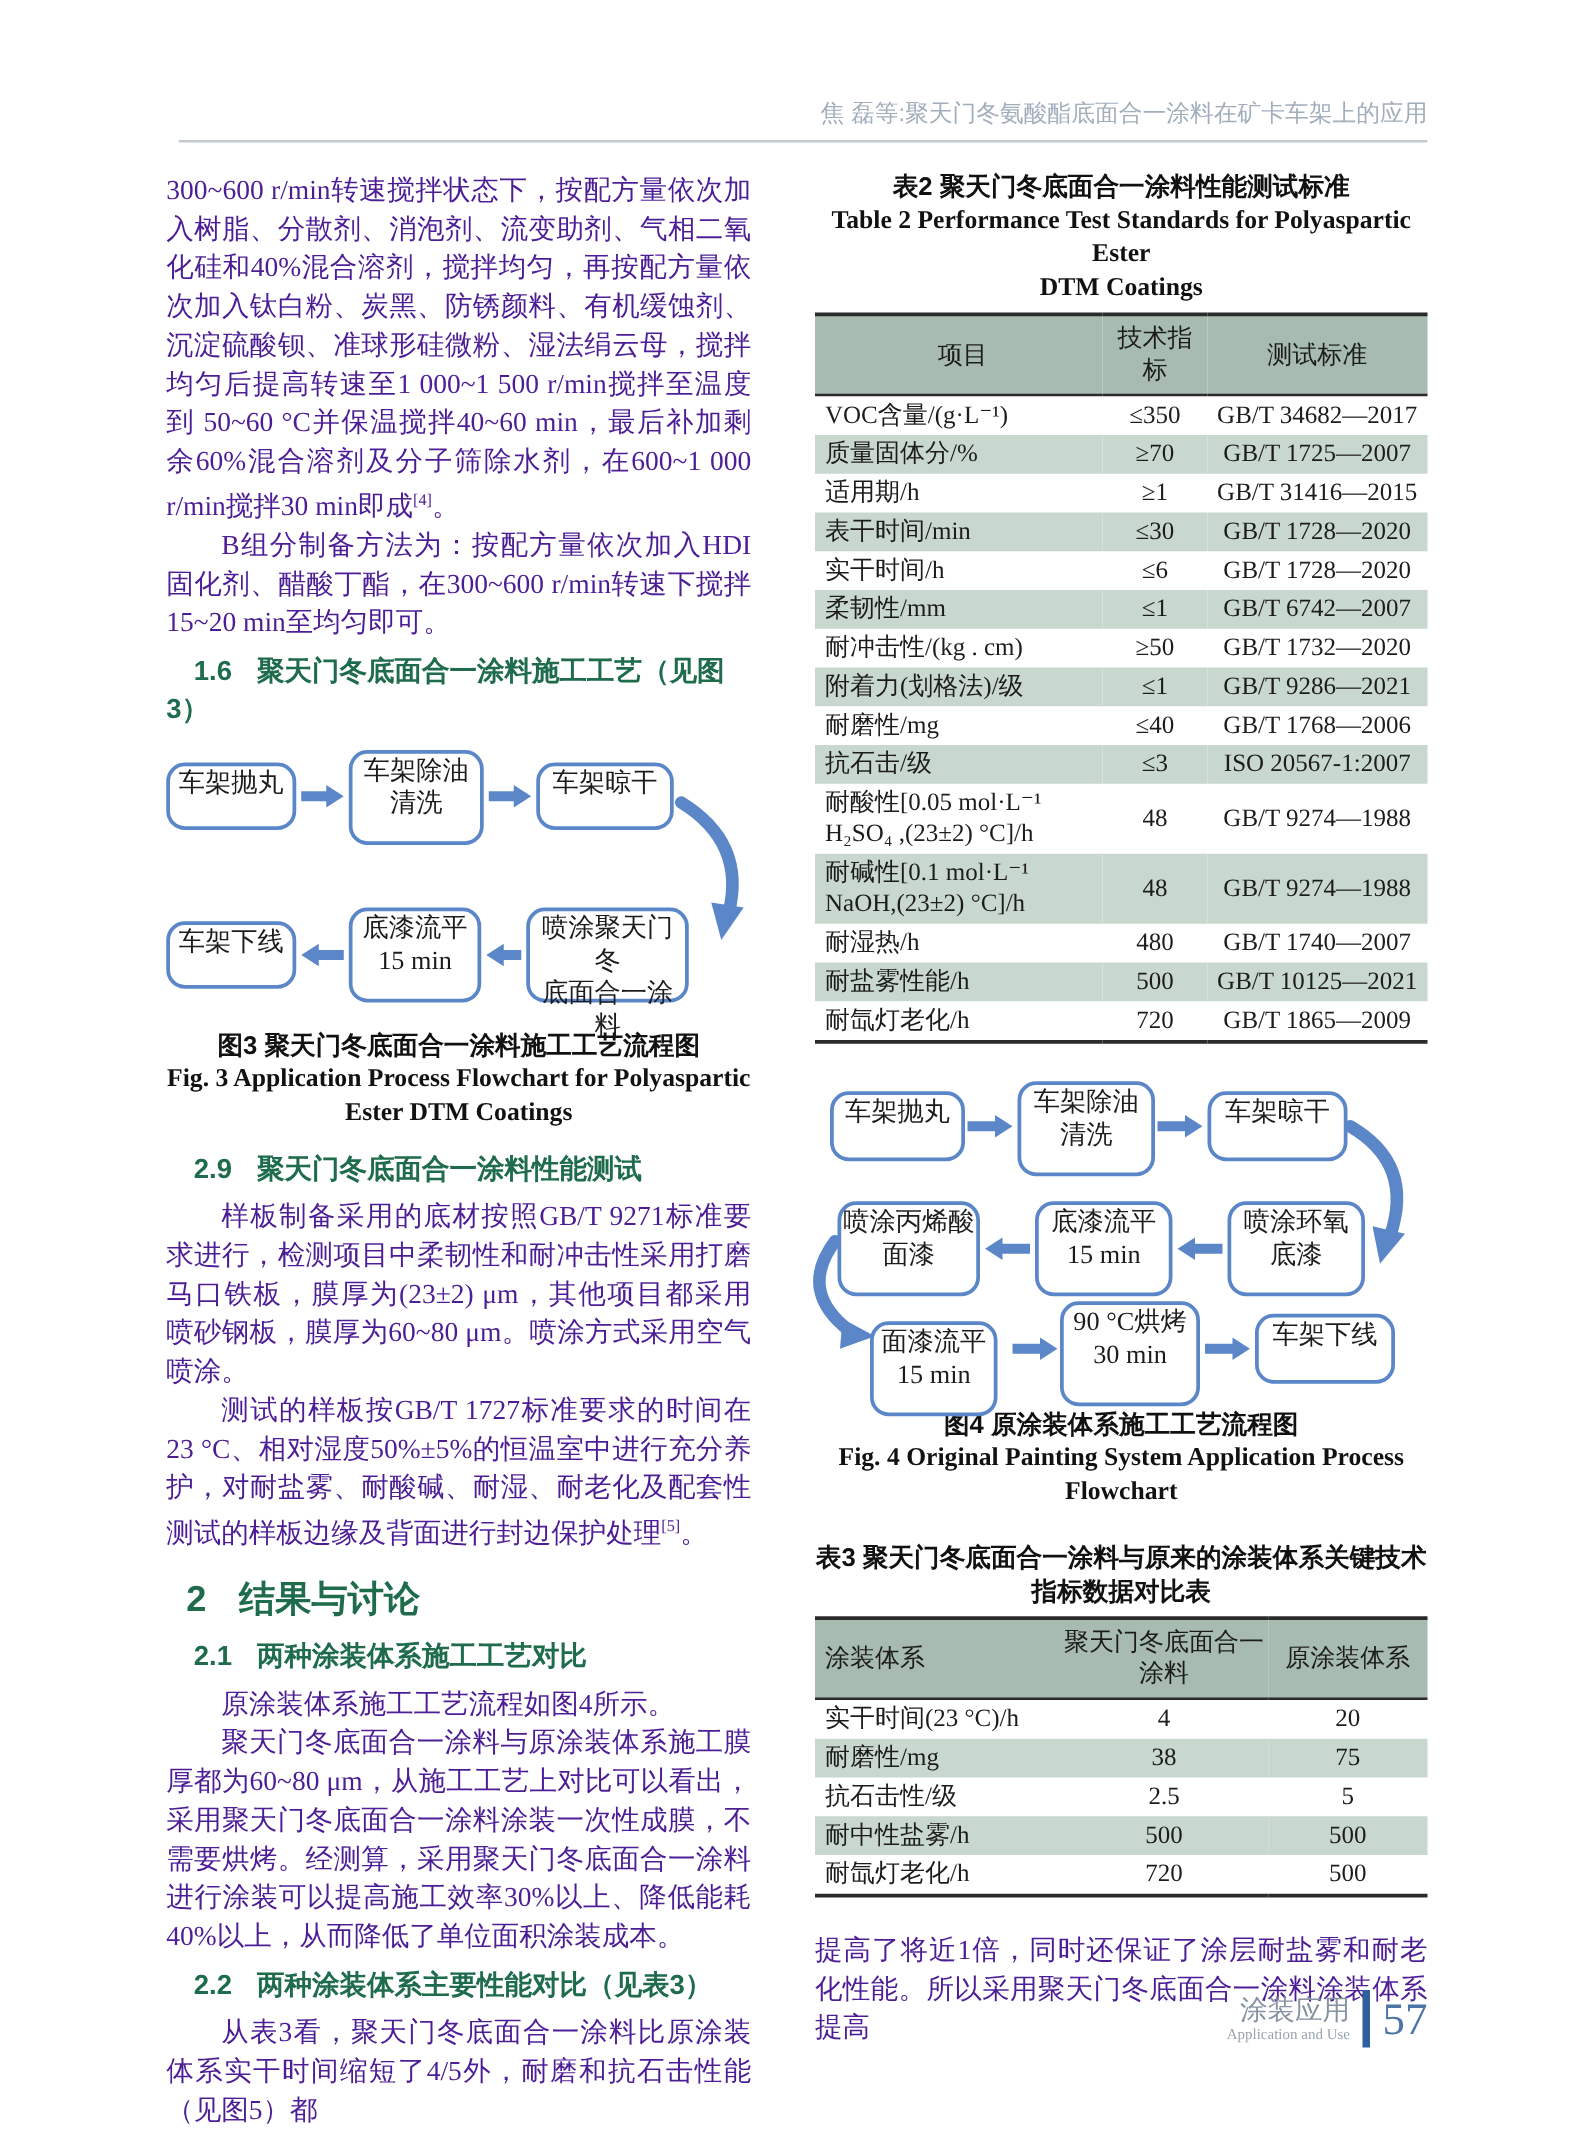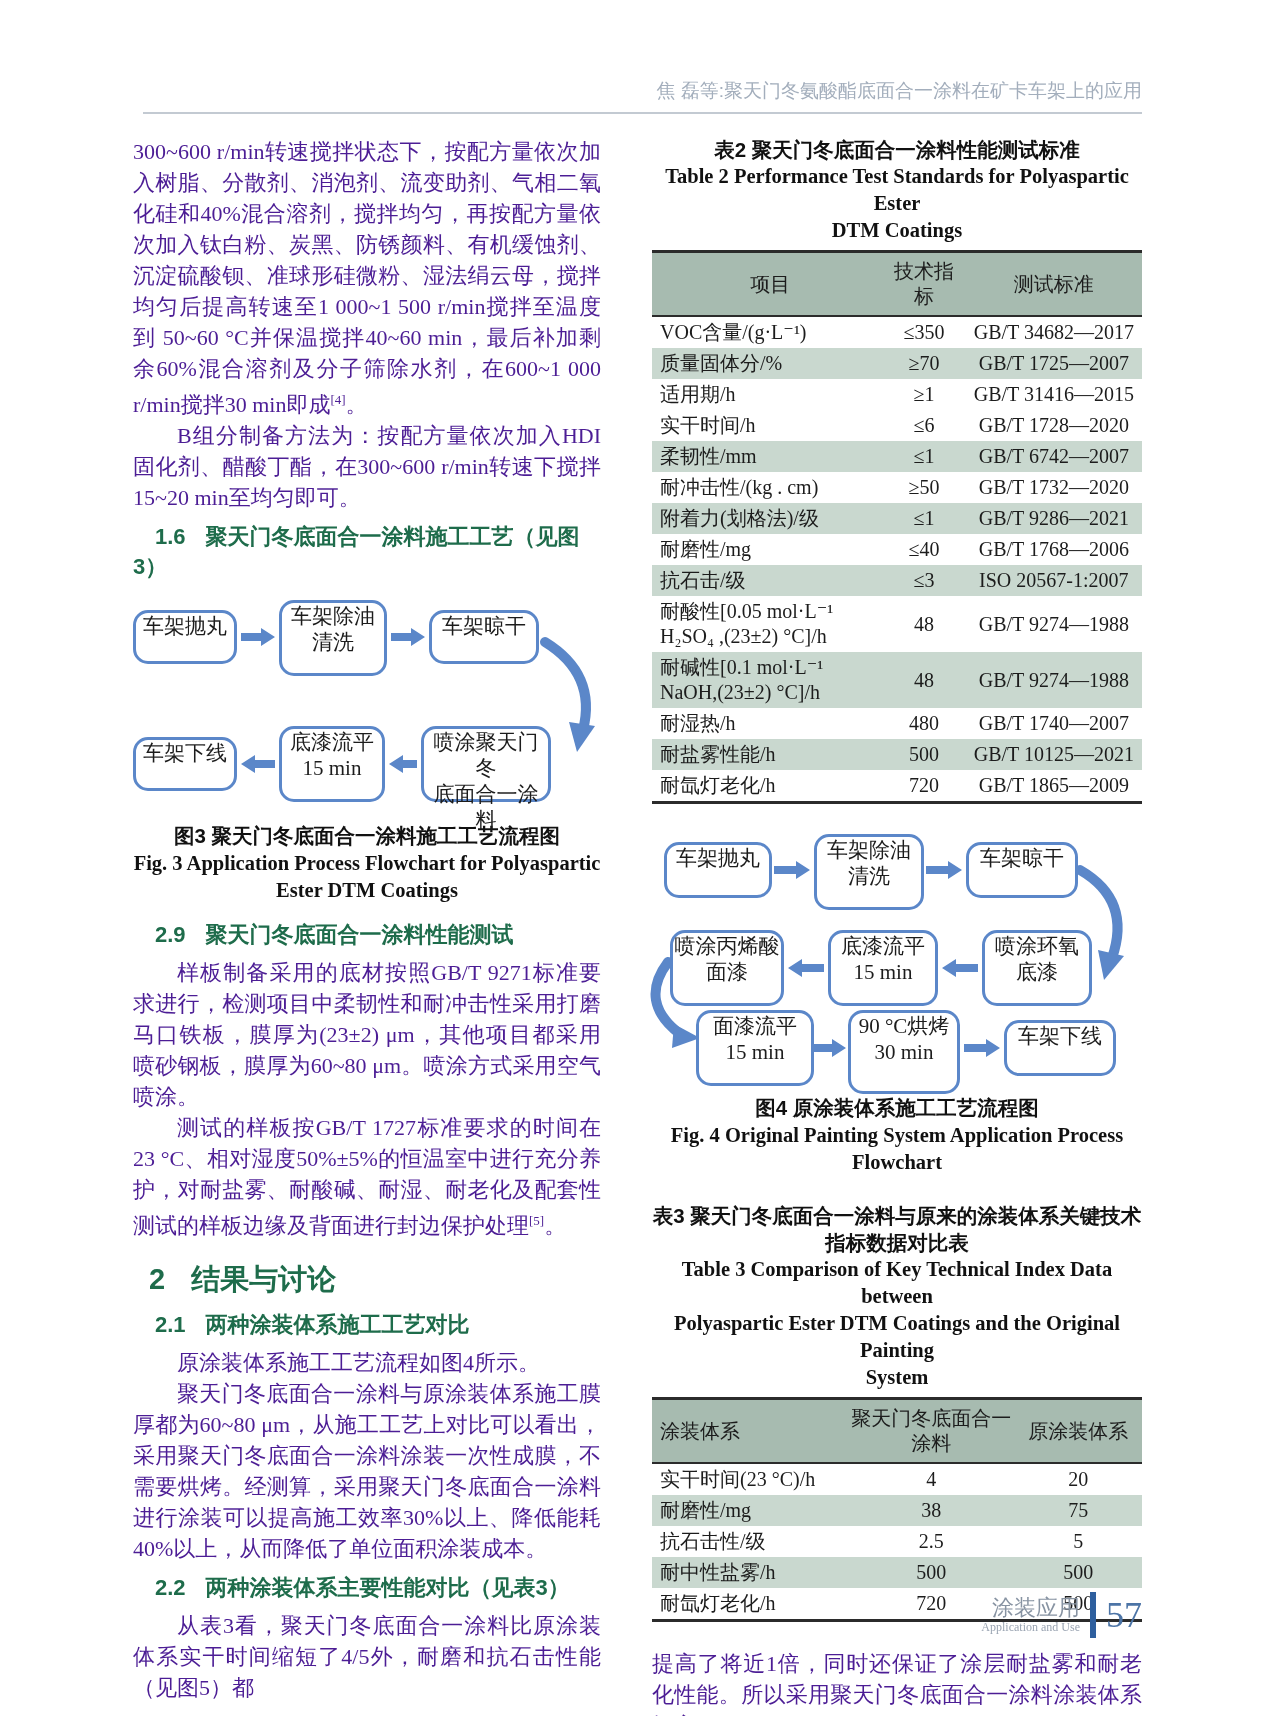--- a/index.html
+++ b/index.html
@@ -165,20 +165,25 @@
           </tr>
         <tr class="alt">
             <td class="c-item">质量固体分/%</td>
             <td class="c-val">≥70</td>
             <td class="c-std">GB/T 1725—2007</td>
           </tr>
         <tr>
             <td class="c-item">适用期/h</td>
             <td class="c-val">≥1</td>
             <td class="c-std">GB/T 31416—2015</td>
+          </tr>
+        <tr class="alt">
+            <td class="c-item">表干时间/min</td>
+            <td class="c-val">≤30</td>
+            <td class="c-std">GB/T 1728—2020</td>
           </tr>
         <tr>
             <td class="c-item">实干时间/h</td>
             <td class="c-val">≤6</td>
             <td class="c-std">GB/T 1728—2020</td>
           </tr>
         <tr class="alt">
             <td class="c-item">柔韧性/mm</td>
             <td class="c-val">≤1</td>
             <td class="c-std">GB/T 6742—2007</td>
@@ -259,37 +264,36 @@
           <span>面漆</span>
         </div>
       <div class="fbox" style="left:176px;top:96px;width:110px;height:76px;">
           <span>底漆流平</span>
           <span>15 min</span>
         </div>
       <div class="fbox" style="left:330px;top:96px;width:110px;height:76px;">
           <span>喷涂环氧</span>
           <span>底漆</span>
         </div>
-      <div class="fbox" style="left:44px;top:176px;width:118px;height:76px;">
+      <div class="fbox" style="left:44px;top:192px;width:102px;height:76px;">
           <span>面漆流平</span>
           <span>15 min</span>
         </div>
       <div class="fbox" style="left:196px;top:176px;width:112px;height:84px;">
           <span>90 °C烘烤</span>
           <span>30 min</span>
         </div>
       <div class="fbox" style="left:352px;top:186px;width:112px;height:56px;">
           <span>车架下线</span>
         </div>
     </div>
     <div class="cap-cn">图4  原涂装体系施工工艺流程图</div>
     <div class="cap-en"><span>Fig. 4  Original Painting System Application Process</span><br><span>Flowchart</span></div>
 
     <div class="tbl-title-cn" style="margin-top:26px;"><span>表3  聚天门冬底面合一涂料与原来的涂装体系关键技术</span><br><span>指标数据对比表</span></div>
-    <div class="tbl-title-en"><span>Table 3  Comparison of Key Technical Index Data between</span><br><span>Polyaspartic Ester DTM Coatings and the Original Painting</span><br><span>System</span></div>
 
     <table>
       <colgroup>
           <col style="width:40%">
           <col style="width:34%">
           <col style="width:26%">
         </colgroup>
       <thead>
         <tr>
           <th class="c-item">涂装体系</th>

